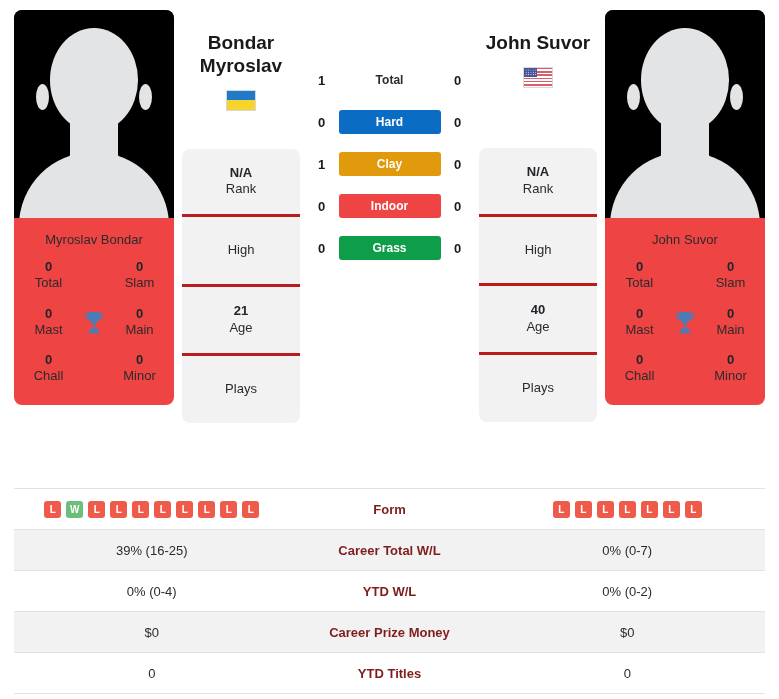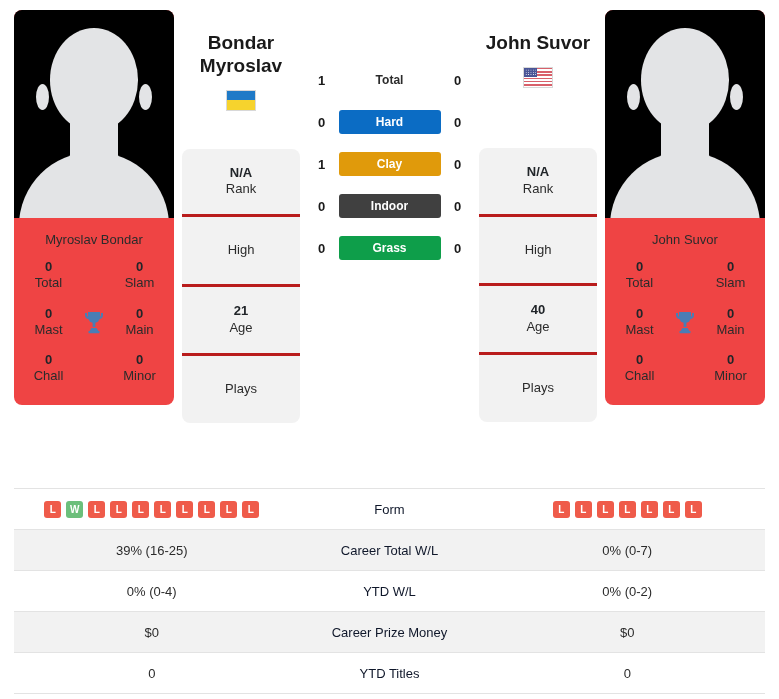--- a/index.html
+++ b/index.html
@@ -200,22 +200,22 @@
   }
   .trow.shaded { background: #f2f2f2; }
   .tcell {
     flex: 1 1 0;
     text-align: center;
     font-size: 13px;
     color: #2b2b2b;
     padding: 10px 6px;
   }
   .tcell.mid {
-    font-weight: normal;
-    color: #0f172a;
+    font-weight: bold;
+    color: #7f1d1d;
     flex: 0 0 200px;
   }
   .form-wrap {
     display: flex;
     gap: 5px;
     justify-content: center;
     flex-wrap: wrap;
   }
   .fbadge {
     width: 17px; height: 17px;
@@ -326,21 +326,21 @@
         <div class="srf-label badge" style="background: rgb(11, 108, 196);">Hard</div>
         <div class="srf-num">0</div>
       </div>
       <div class="surface-row">
         <div class="srf-num">1</div>
         <div class="srf-label badge" style="background: rgb(224, 154, 11);">Clay</div>
         <div class="srf-num">0</div>
       </div>
       <div class="surface-row">
         <div class="srf-num">0</div>
-        <div class="srf-label badge" style="background: #404040;">Indoor</div>
+        <div class="srf-label badge" style="background: #ef4444;">Indoor</div>
         <div class="srf-num">0</div>
       </div>
       <div class="surface-row">
         <div class="srf-num">0</div>
         <div class="srf-label badge" style="background: rgb(14, 158, 74);">Grass</div>
         <div class="srf-num">0</div>
       </div>
     </div>
 
     <div class="name-col right">

